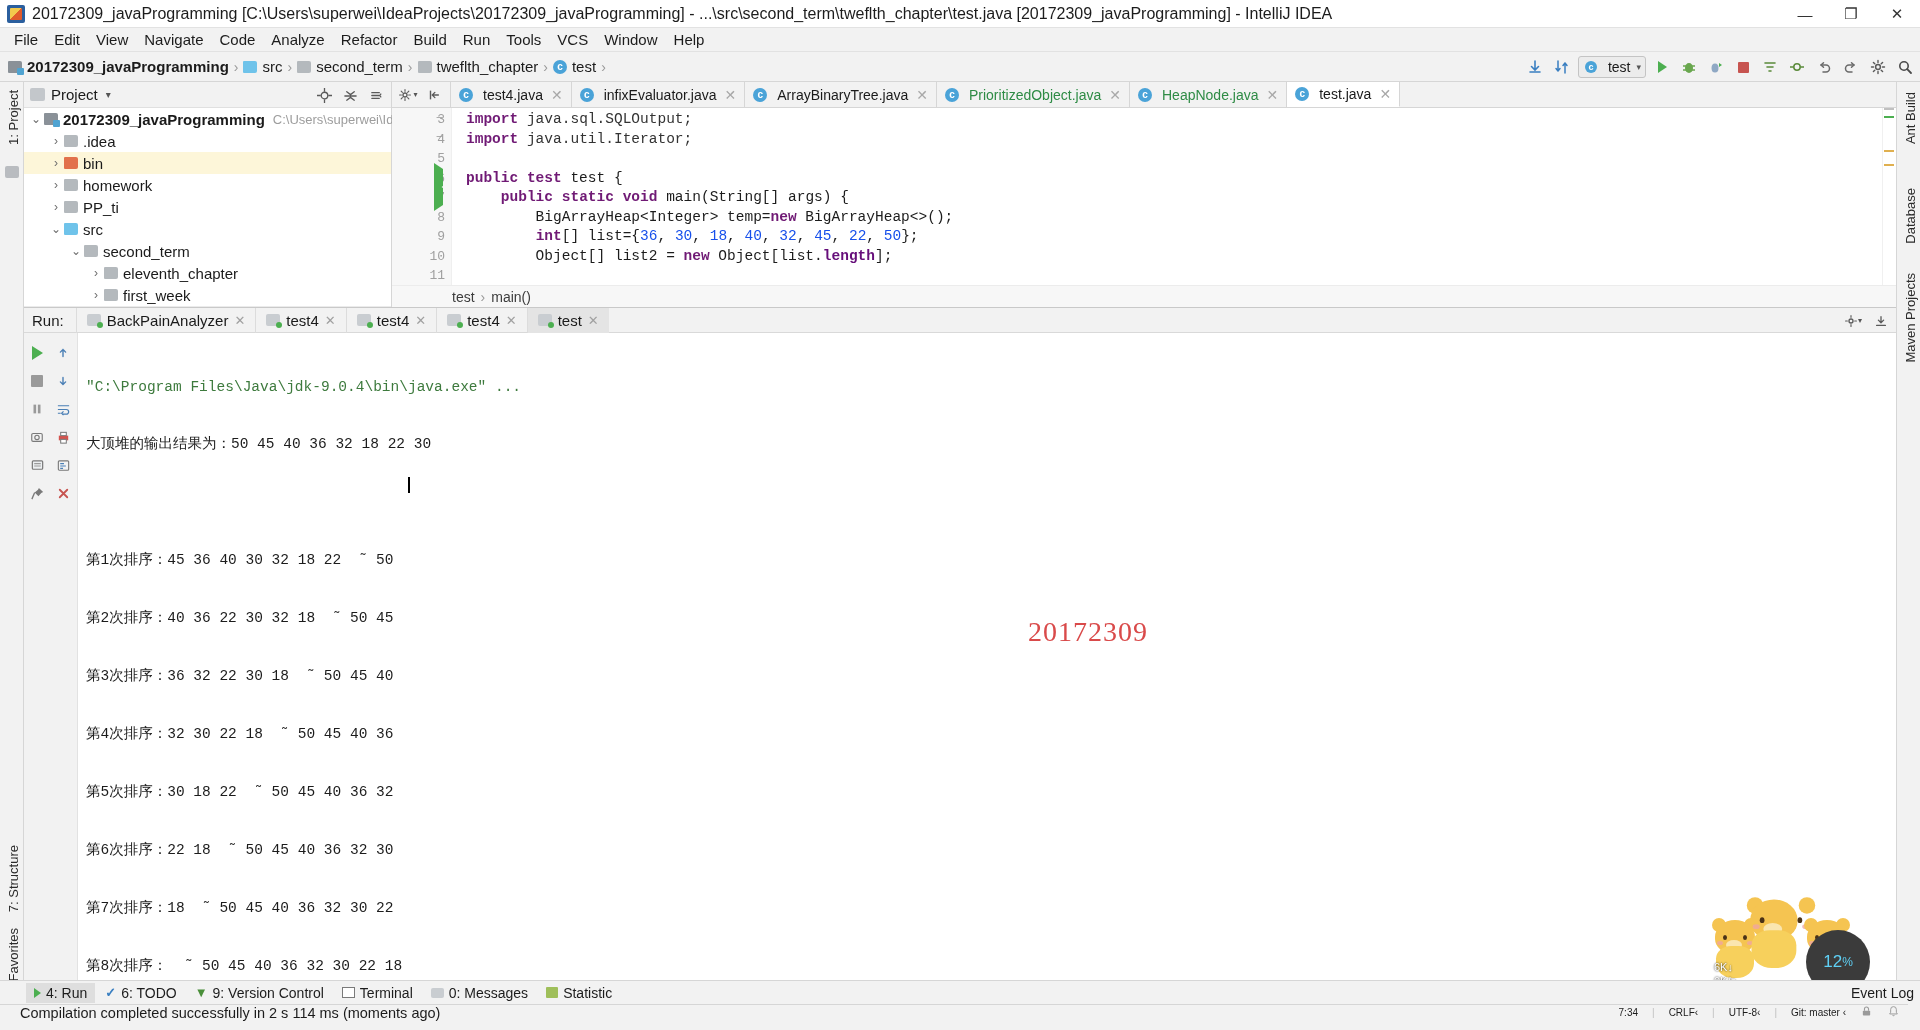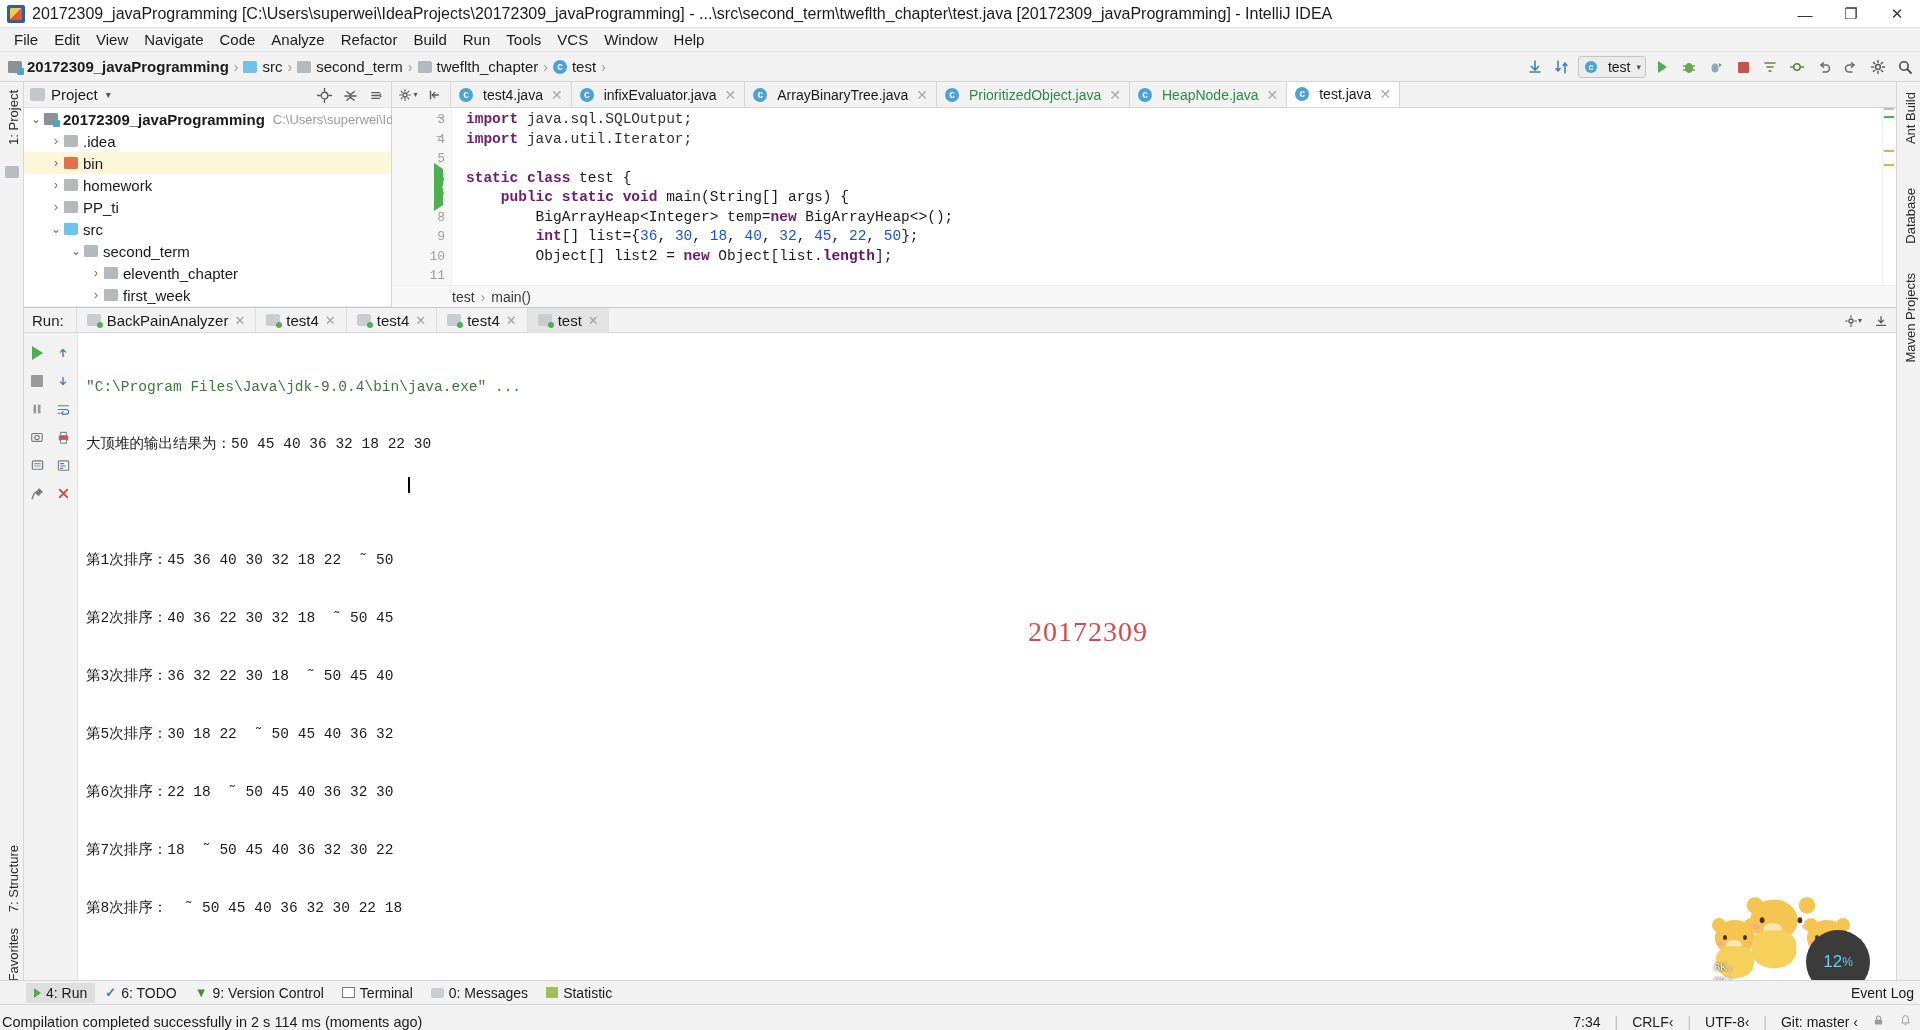--- a/index.html
+++ b/index.html
@@ -194,25 +194,25 @@
   }
   .bb-btn {
     display:flex; align-items:center; gap:5px; padding:2px 8px; font-size:14px; cursor:default;
     color:#1c1c1c; white-space:nowrap;
   }
   .bb-btn.active { background:#dedede;justify-content:space-between; }
   #bottom-bar-right { position:absolute; right:6px; display:flex; align-items:center; gap:8px; font-size:14px; color:#1c1c1c;}
 
   
   #statusbar {
-    position:absolute; left:0; right:0; bottom:0; height:26px; background:#f2f2f2;
-    display:flex; align-items:flex-end; border-top:1px solid #d6d6d6; padding-left:2px;
+    position:absolute; left:0; right:12px; bottom:0; height:26px; background:#f2f2f2;
+    display:flex; align-items:flex-start; border-top:1px solid #d6d6d6; padding-left:20px;
     font-size:14.5px; color:#1c1c1c;
   }
-  #status-right { position:absolute; right:8px; display:flex; align-items:center; gap:14px; font-size:14px;}
+  #status-right { position:absolute; right:8px; display:flex; align-items:center; gap:14px; font-size:10px;}
   .sb-sep { color:#c0c0c0; }
 
   
   #mascot {
     position:absolute; right:48px; bottom:36px; width:160px; height:90px; pointer-events:none;
   }
   .bear { position:absolute; width:46px; height:58px; }
   .bear .head { position:absolute; left:3px; top:0; width:40px; height:34px; background:#f5c451;
                 border-radius:50% 50% 45% 45%; }
   .bear .ear { position:absolute; top:-2px; width:14px; height:14px; background:#f5c451; border-radius:50%; }
@@ -525,21 +525,21 @@
 
       <div style="position:absolute;left:42px;top:61px"><span class="tri-green"></span></div>
       <div style="position:absolute;left:42px;top:80px"><span class="tri-green"></span></div>
       <div style="position:absolute;left:44px;top:3px;color:#9a9a9a;font-size:11px">−</div>
       <div style="position:absolute;left:44px;top:22px;color:#9a9a9a;font-size:11px">−</div>
     </div>
 
     <div id="code"><span class="kw">import</span> <span style="color:#333">java.sql.SQLOutput;</span>
 <span class="kw">import</span> <span style="color:#333">java.util.Iterator;</span>
 
-<span class="kw">static class</span> test {
+<span class="kw">public test</span> test {
     <span class="kw">public static void</span> main(String[] args) {
         BigArrayHeap&lt;Integer&gt; temp=<span class="kw">new</span> BigArrayHeap&lt;&gt;();
         <span class="kw">int</span>[] list={<span class="num">36</span>, <span class="num">30</span>, <span class="num">18</span>, <span class="num">40</span>, <span class="num">32</span>, <span class="num">45</span>, <span class="num">22</span>, <span class="num">50</span>};
         Object[] list2 = <span class="kw">new</span> Object[list.<span class="fld">length</span>];
 
         <span class="cmt">//将数组中的元素添加到大顶堆中</span></div>
 
     <div id="code-rightbar">
       <div class="mark" style="top:0px;background:#c0c0c0"></div>
       <div class="mark" style="top:8px;background:#4caf50"></div>
@@ -679,20 +679,21 @@
       </div>
     </div>
 
     <div id="console">
       <div class="cmdline">"C:\Program Files\Java\jdk-9.0.4\bin\java.exe" ...</div>
       <div>大顶堆的输出结果为：50 45 40 36 32 18 22 30</div>
       <div>&nbsp;</div>
       <div>第1次排序：45 36 40 30 32 18 22  ˜ 50</div>
       <div>第2次排序：40 36 22 30 32 18  ˜ 50 45</div>
       <div>第3次排序：36 32 22 30 18  ˜ 50 45 40</div>
+      <div>第4次排序：32 30 22 18  ˜ 50 45 40 36</div>
       <div>第5次排序：30 18 22  ˜ 50 45 40 36 32</div>
       <div>第6次排序：22 18  ˜ 50 45 40 36 32 30</div>
       <div>第7次排序：18  ˜ 50 45 40 36 32 30 22</div>
       <div>第8次排序：  ˜ 50 45 40 36 32 30 22 18</div>
       
       
       
       
 
       <div id="caret" style="left:330px; top:144px;"></div>

